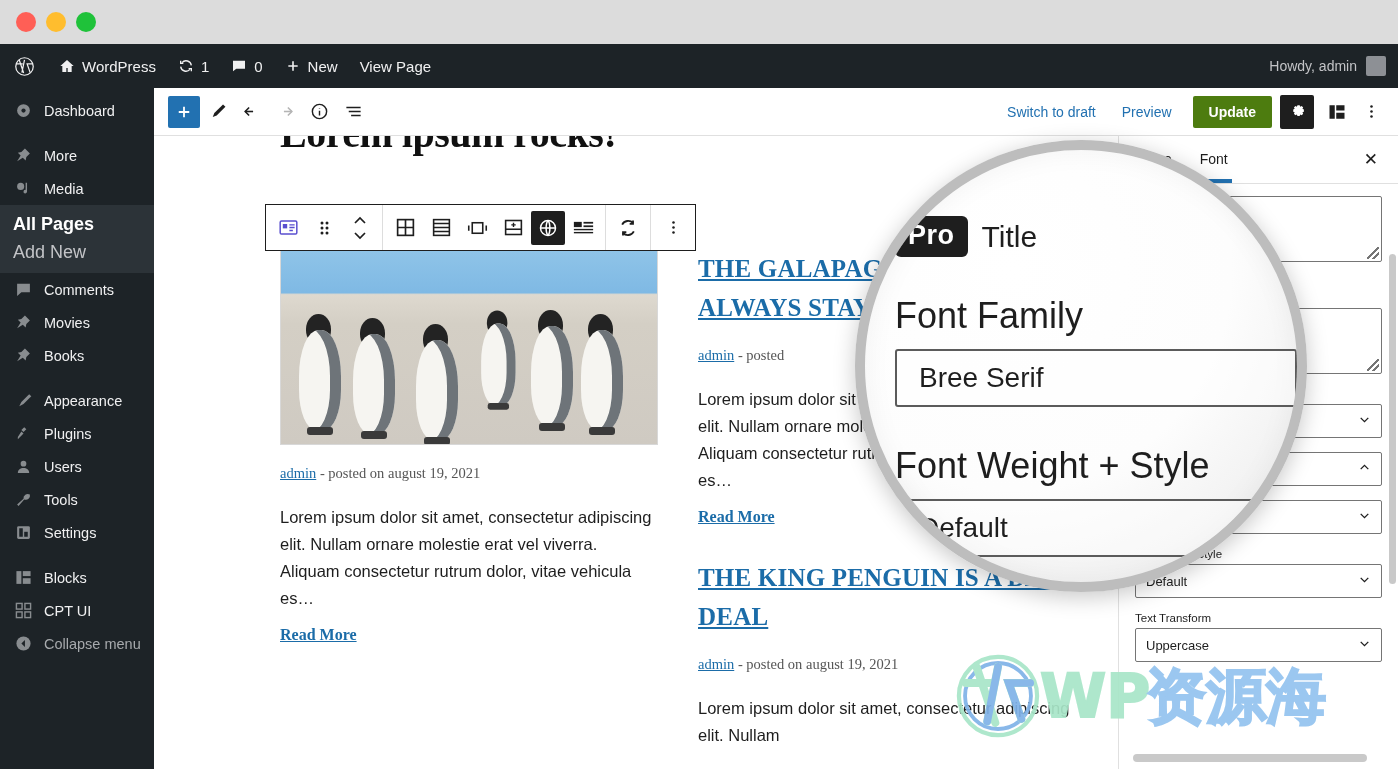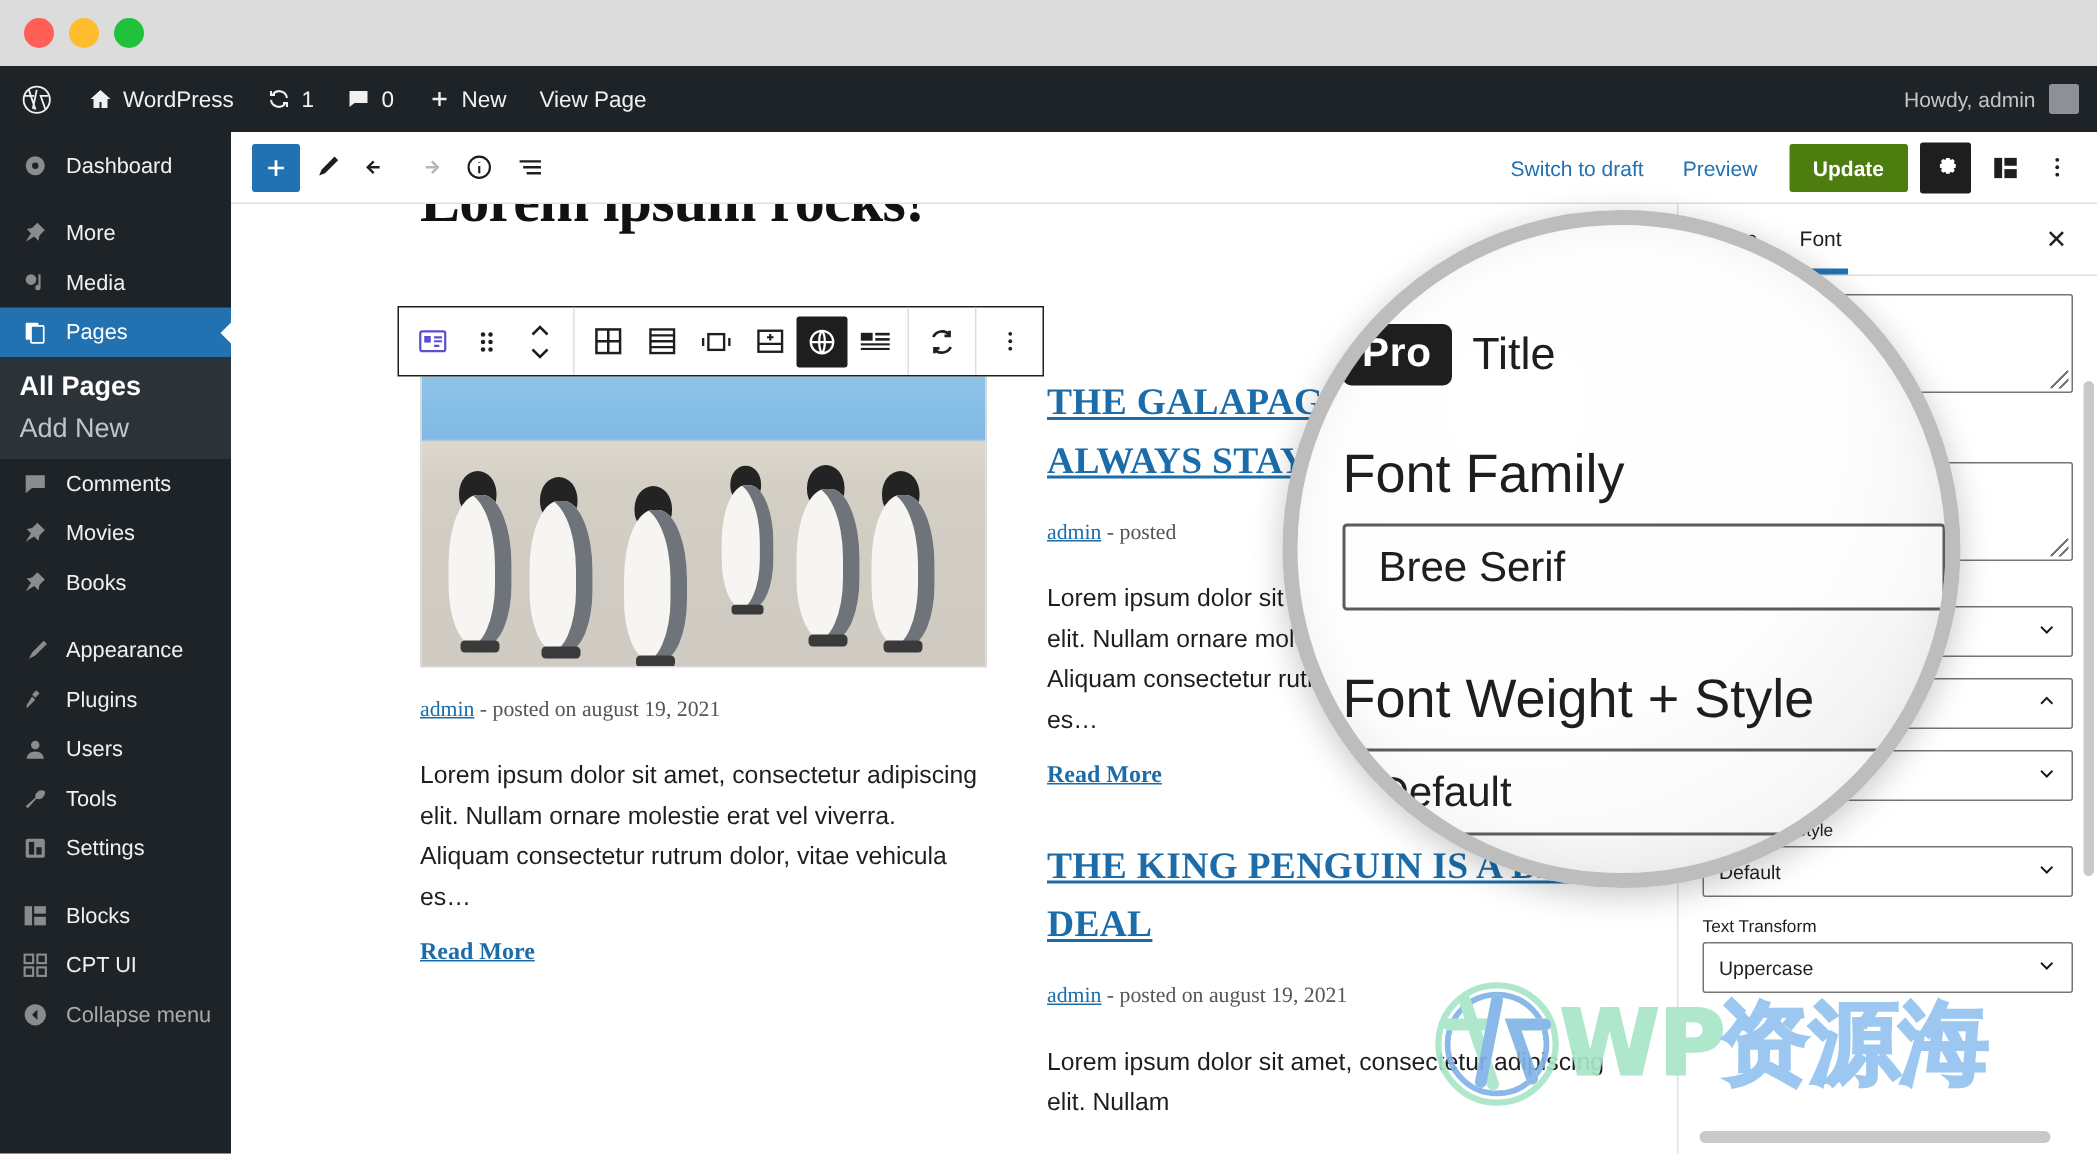--- a/index.html
+++ b/index.html
@@ -379,29 +379,20 @@
   <div class="menu-item">
     <span class="mi-ico">
       <svg width="17" height="17" viewBox="0 0 24 24" fill="#a7aaad">
           <circle cx="8" cy="9" r="5"></circle>
           <path d="M15 4h2v10h-2zM15 14a2.5 2.5 0 1 0 2 2.4V14z"></path>
         </svg>
     </span>
     <span>Media</span>
   </div>
 
-  <div class="menu-item active">
-    <span class="mi-ico">
-      <svg width="17" height="17" viewBox="0 0 24 24" fill="#fff">
-          <rect x="3" y="3" width="12" height="16" rx="1"></rect>
-          <rect x="8" y="6" width="12" height="16" rx="1" fill="#2271b1" stroke="#fff" stroke-width="1.6"></rect>
-        </svg>
-    </span>
-    <span>Pages</span>
-  </div>
 
   <div class="submenu">
     <div class="sub-item current">
       <span>All Pages</span>
     </div>
     <div class="sub-item">
       <span>Add New</span>
     </div>
   </div>
 

